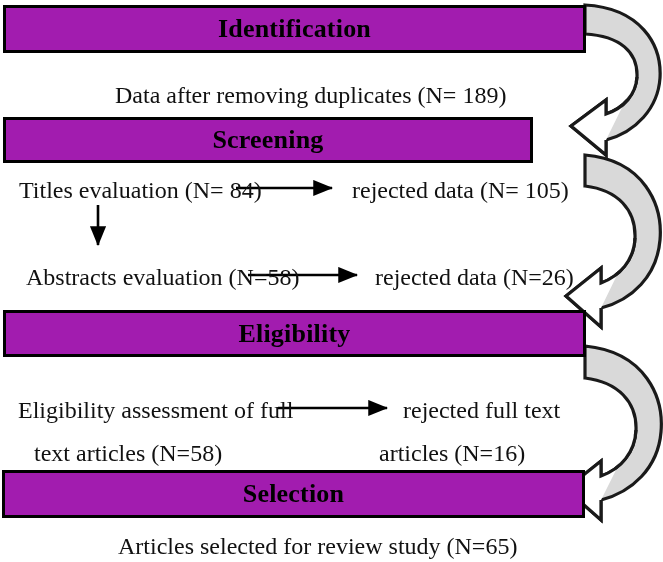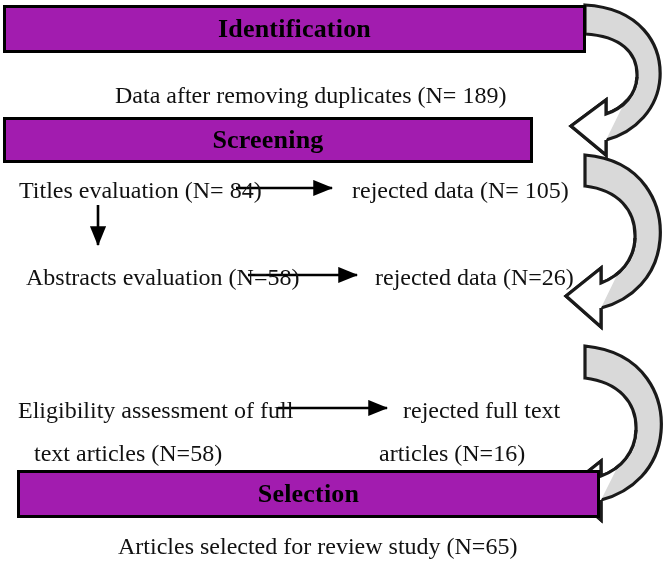--- a/index.html
+++ b/index.html
@@ -126,22 +126,25 @@
   </svg>
 
   <div class="stage-box" style="left:3px; top:5px; width:583px; height:48px;">
     <span class="stage-label">Identification</span>
   </div>
 
   <div class="stage-box" style="left:3px; top:117px; width:530px; height:46px;">
     <span class="stage-label">Screening</span>
   </div>
 
+  <div class="stage-box" style="left:3px; top:310px; width:583px; height:47px;">
+    <span class="stage-label">Eligibility</span>
+  </div>
 
-  <div class="stage-box" style="left:17px; top:470px; width:583px; height:48px;">
+  <div class="stage-box" style="left:2px; top:470px; width:583px; height:48px;">
     <span class="stage-label">Selection</span>
   </div>
 
   <svg class="arrows-layer" viewBox="0 0 663 562" width="663" height="562" xmlns="http://www.w3.org/2000/svg">
     <defs>
       <marker id="ah" markerWidth="9" markerHeight="9" refX="7.2" refY="3.1" orient="auto" markerUnits="strokeWidth">
         <path d="M 0 0 L 7.6 3.1 L 0 6.2 z" fill="#000000"></path>
       </marker>
     </defs>
 

